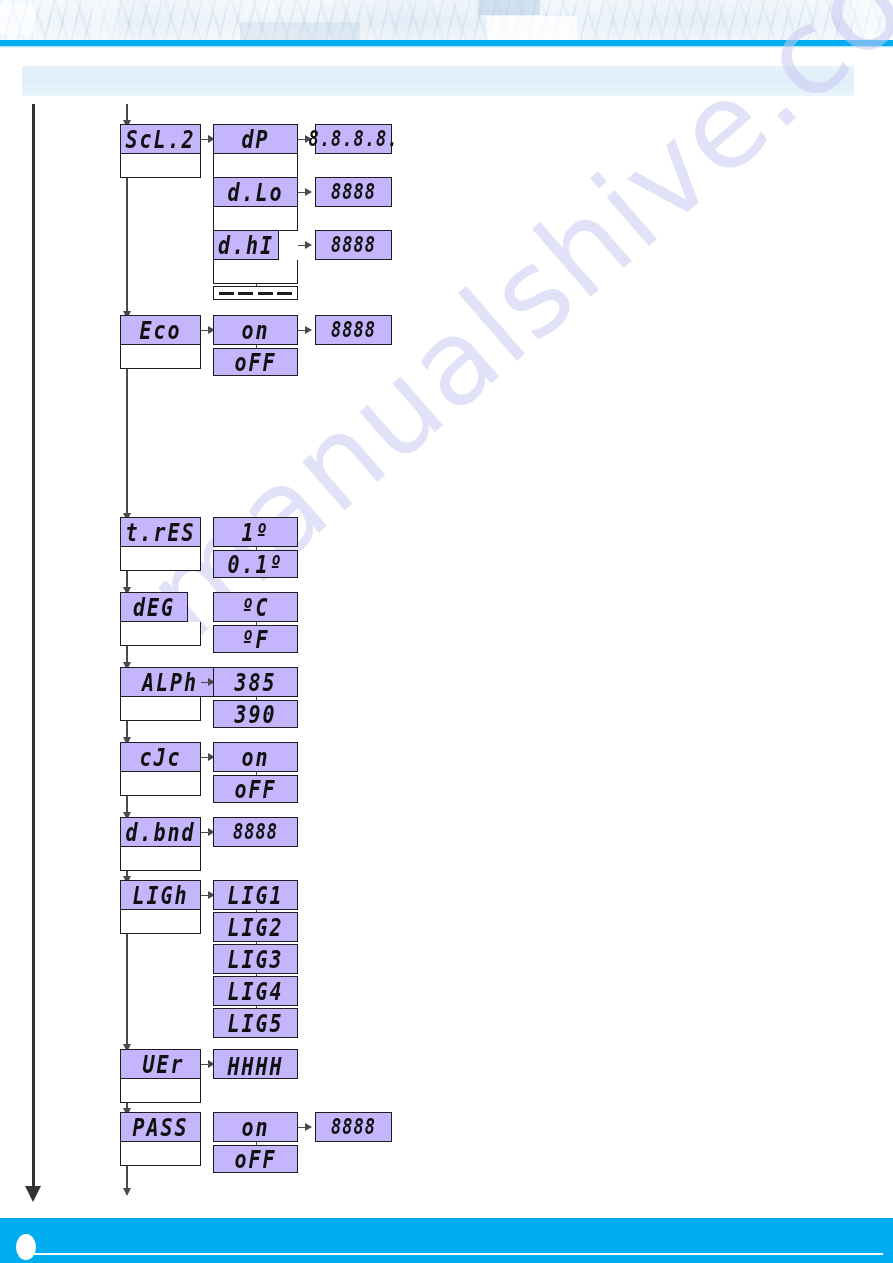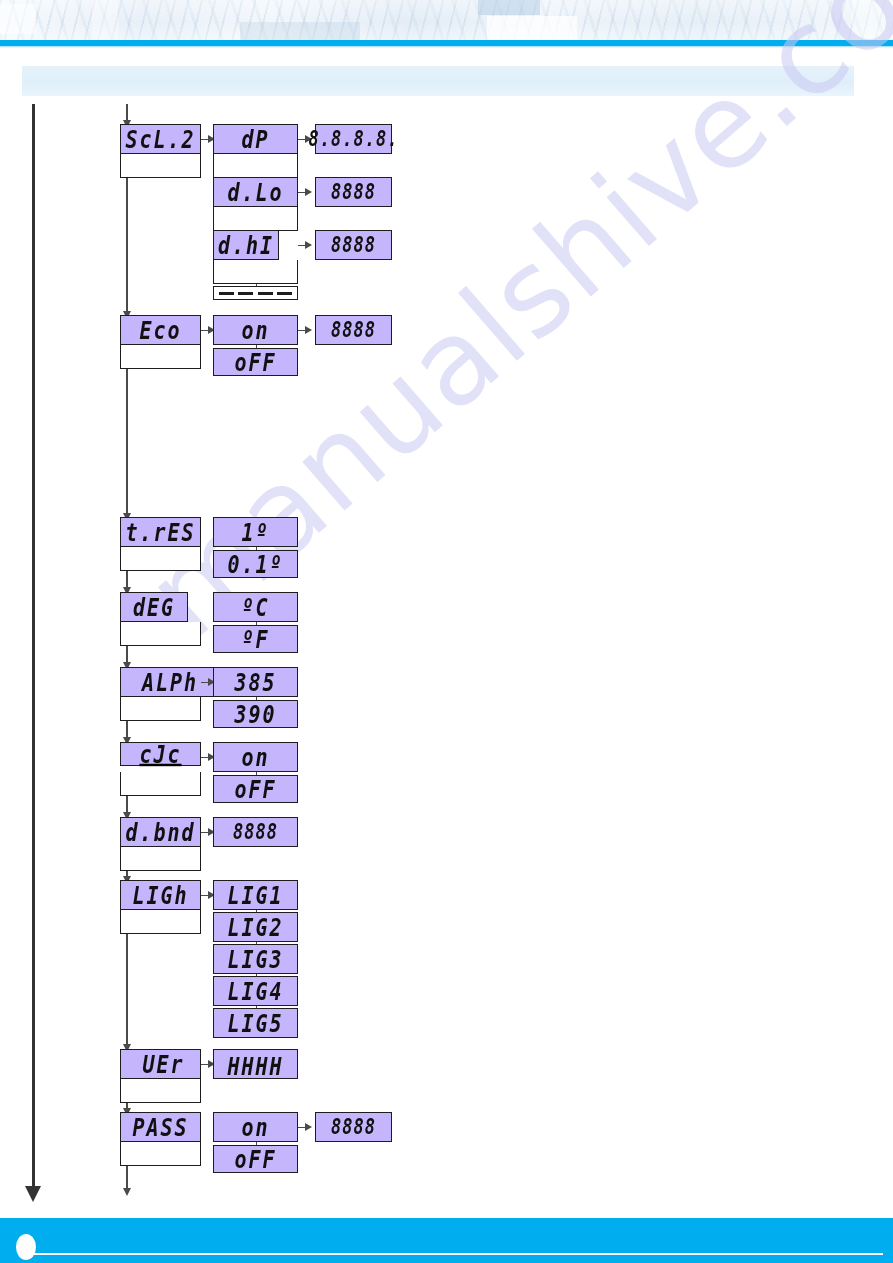--- a/index.html
+++ b/index.html
@@ -283,21 +283,21 @@
   <div class="lcd" style="left:213px;top:667px;width:85px;height:30px;">
     <span class="lcd-txt">385</span>
   </div>
   <div class="vstem" style="left:256px;top:697px;height:6px;"></div>
   <div class="vstem-head" style="left:252px;top:701px;"></div>
   <div class="lcd" style="left:213px;top:700px;width:85px;height:28px;">
     <span class="lcd-txt">390</span>
   </div>
 
   <div class="stem-head" style="left:123px;top:737px;"></div>
-  <div class="lcd" style="left:120px;top:742px;width:81px;height:24px;text-decoration:underline;">
+  <div class="lcd" style="left:120px;top:742px;width:81px;height:30px;">
     <span class="lcd-txt">cJc</span>
   </div>
   <div class="lcd-body" style="left:120px;top:772px;width:81px;height:24px;"></div>
   <div class="stem" style="left:126px;top:796px;height:18px;"></div>
 
   <div class="harrow" style="left:201px;top:757px;width:10px;"></div>
   <div class="harrow-head" style="left:208px;top:753px;"></div>
   <div class="lcd" style="left:213px;top:742px;width:85px;height:30px;">
     <span class="lcd-txt">on</span>
   </div>

